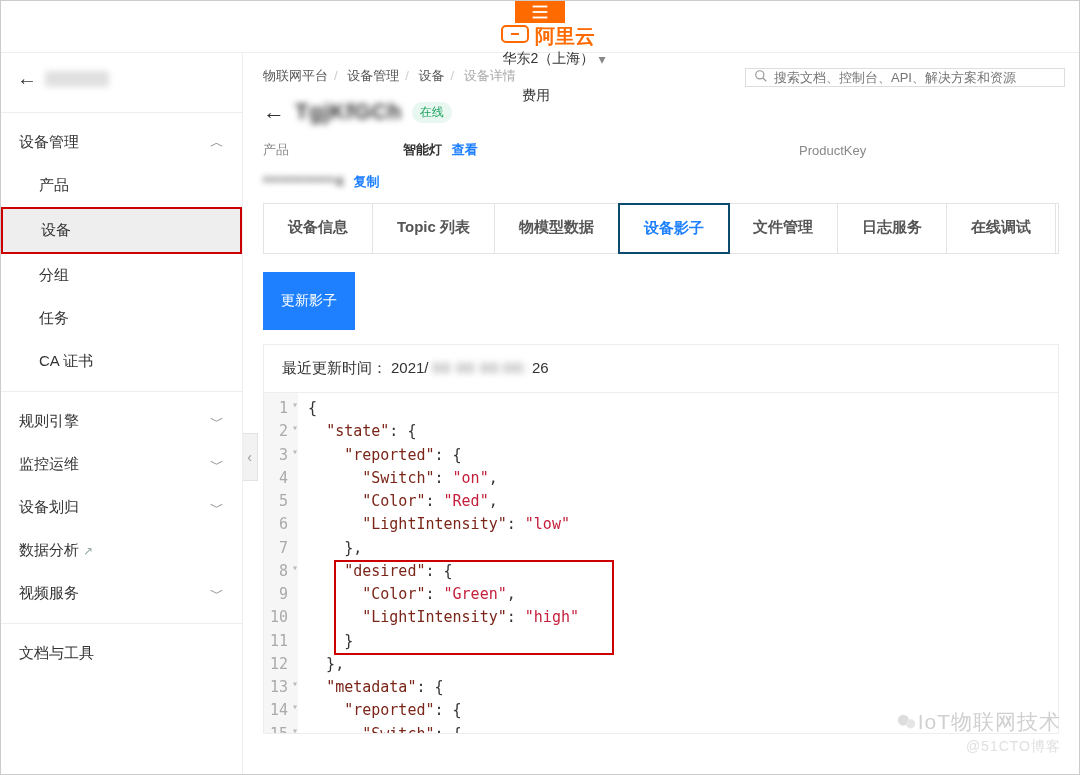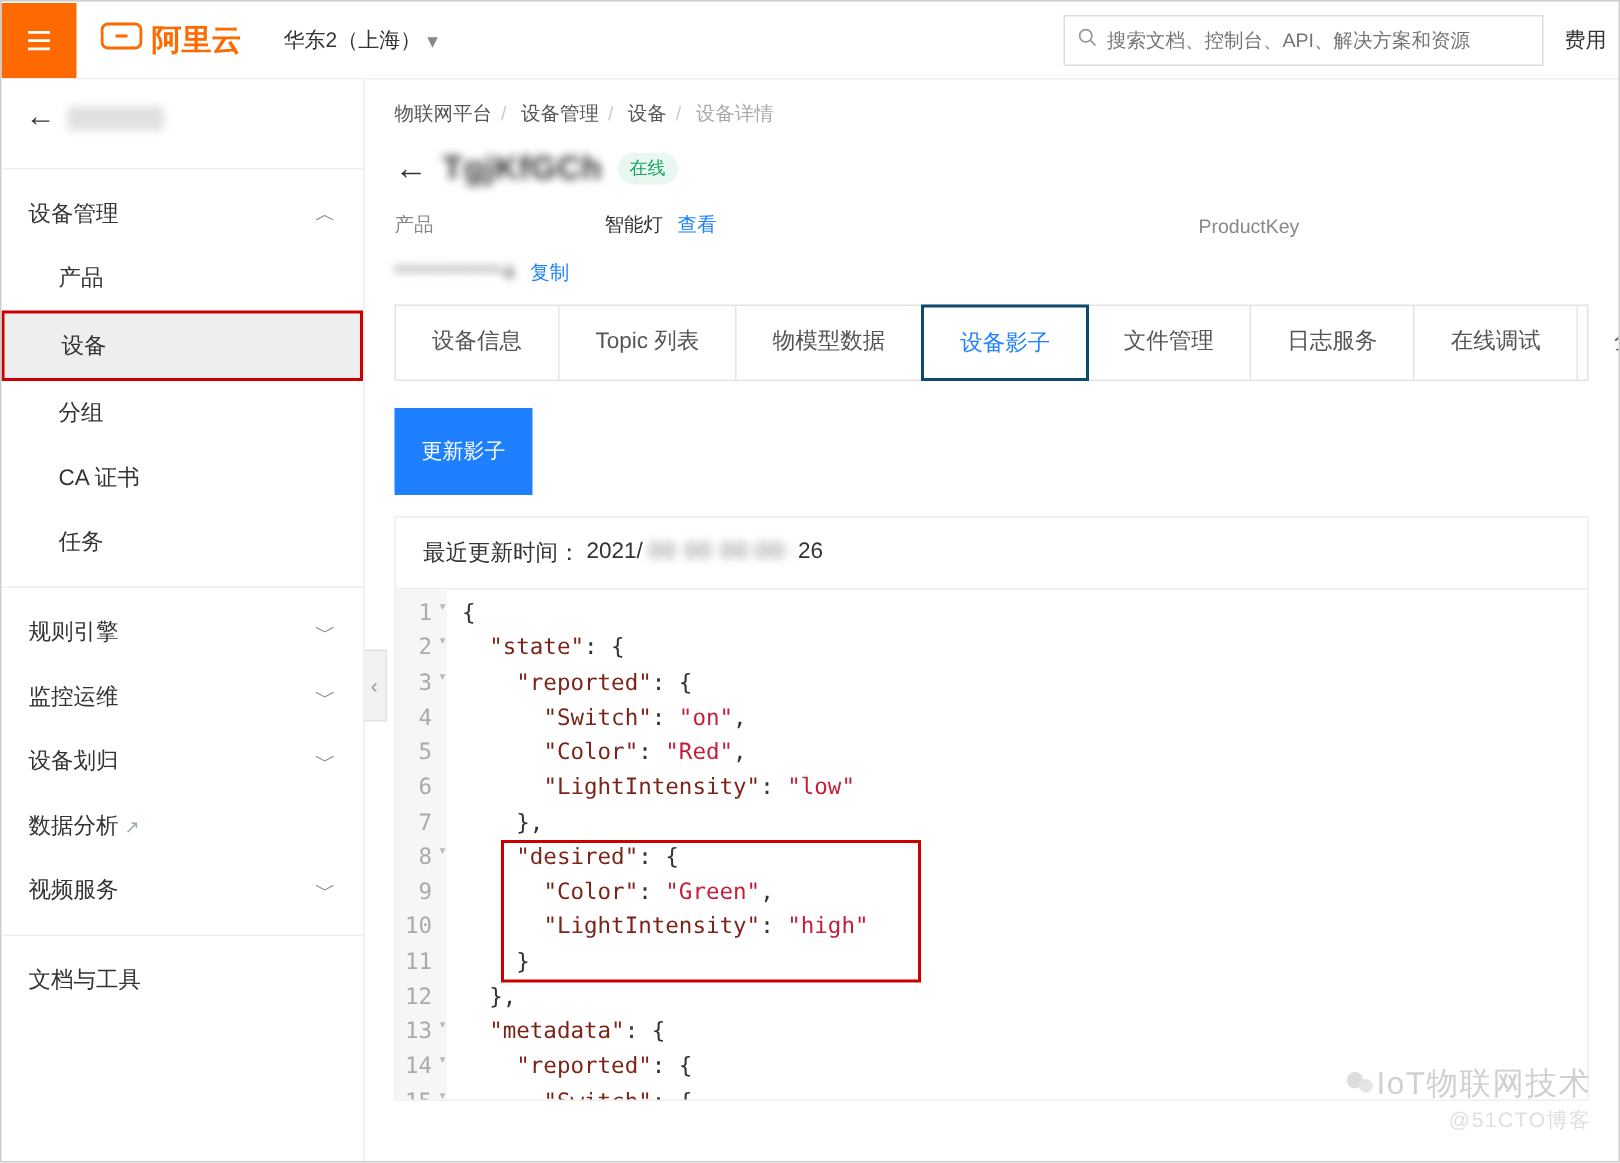--- a/index.html
+++ b/index.html
@@ -3,21 +3,21 @@
 <meta charset="utf-8">
 <style>
 * { box-sizing: border-box; margin: 0; padding: 0; }
 body {
   font-family: -apple-system, "PingFang SC", "Microsoft YaHei", "Helvetica Neue", Arial, sans-serif;
   font-size: 14px; color: #333; background: #fff;
   width: 1080px; height: 775px; overflow: hidden; position: relative;
   border: 1px solid #ccc;
 }
 
-.topbar { display: flex; align-items: center; height: 52px; border-bottom: 1px solid #eee; }
+.topbar { display: flex; align-items: center; height: 52px; border-bottom: 1px solid #eee; flex-direction: column; }
 .hamburger { width: 50px; height: 50px; background: #ff6a00; color: #fff; display: flex; align-items: center; justify-content: center; font-size: 22px; }
 .logo { display: flex; align-items: center; gap: 6px; margin-left: 16px; color: #ff6a00; font-weight: 600; font-size: 20px; }
 .logo-icon { font-size: 20px; }
 .region { margin-left: 28px; color: #333; font-size: 14px; display: flex; align-items: center; gap: 4px; }
 .search-box { margin-left: auto; margin-right: 14px; height: 34px; width: 320px; border: 1px solid #ddd; display: flex; align-items: center; padding: 0 8px; color: #999; }
 .search-box .si { color: #aaa; margin-right: 6px; }
 .search-box input { border: none; outline: none; flex: 1; font-size: 13px; color: #333; }
 .fee { margin-right: 8px; color: #333; }
 
 
@@ -40,27 +40,27 @@
 .breadcrumb { padding: 14px 20px 6px; color: #888; font-size: 13px; }
 .breadcrumb span { color: #555; }
 .breadcrumb .sep { margin: 0 6px; color: #ccc; }
 .breadcrumb .current { color: #aaa; }
 .title-row { display: flex; align-items: center; gap: 10px; padding: 8px 20px 10px; }
 .title-row .back { font-size: 22px; }
 .title-text { font-size: 22px; font-weight: 600; filter: blur(3px); letter-spacing: 0.5px; }
 .online-badge { background: #e8f7ef; color: #19a35e; font-size: 12px; padding: 2px 8px; border-radius: 10px; }
 .meta-grid { padding: 6px 20px 12px; display: grid; grid-template-columns: 140px 1fr 260px; row-gap: 14px; font-size: 13px; color: #888; align-items: center; }
 .meta-grid .k { color: #888; }
-.meta-grid .v { color: #333; }
+.meta-grid .v { color: #333; font-weight: bold; }
 .meta-grid .link { color: #1e80ff; cursor: pointer; margin-left: 6px; }
 .blur-chip { filter: blur(3px); display: inline-block; letter-spacing: 1px; }
 
 
 .tabs { display: flex; border: 1px solid #e4e4e4; margin: 0 20px 0 20px; }
-.tab { padding: 14px 24px; color: #555; font-size: 15px; cursor: pointer; border-right: 1px solid #e4e4e4; white-space: nowrap; text-align: center; }
+.tab { padding: 14px 24px; color: #555; font-size: 15px; cursor: pointer; border-right: 1px solid #e4e4e4; white-space: nowrap; text-align: center; font-weight: bold; }
 .tab:last-child { border-right: none; }
 .tab.active { color: #1e80ff; border: 2px solid #0c4a6e; margin: -1px; z-index: 2; }
 
 
 .primary-btn { margin: 18px 20px 14px; display: inline-block; padding: 20px 18px; background: #1e80ff; color: #fff; font-size: 14px; border: none; cursor: pointer; }
 
 
 .card { margin: 0 20px 20px 20px; border: 1px solid #eee; }
 .card-head { padding: 14px 18px; border-bottom: 1px solid #eee; font-size: 15px; color: #333; display:flex; gap:4px; align-items:flex-start;}
 .card-head .blur-chip { filter: blur(3px); color: #777; }
@@ -133,22 +133,22 @@
     </div>
     <div class="side-divider"></div>
     <div class="side-group">
       <span>设备管理</span>
       <span class="chev">︿</span>
     </div>
     <div class="side-sub">
       <a>产品</a>
       <a class="active ha">设备</a>
       <a>分组</a>
+      <a>任务</a>
       <a>CA 证书</a>
-      <a>任务</a>
     </div>
     <div class="side-divider"></div>
     <div class="side-group">
       <span>规则引擎</span>
       <span class="chev">﹀</span>
     </div>
     <div class="side-group">
       <span>监控运维</span>
       <span class="chev">﹀</span>
     </div>

